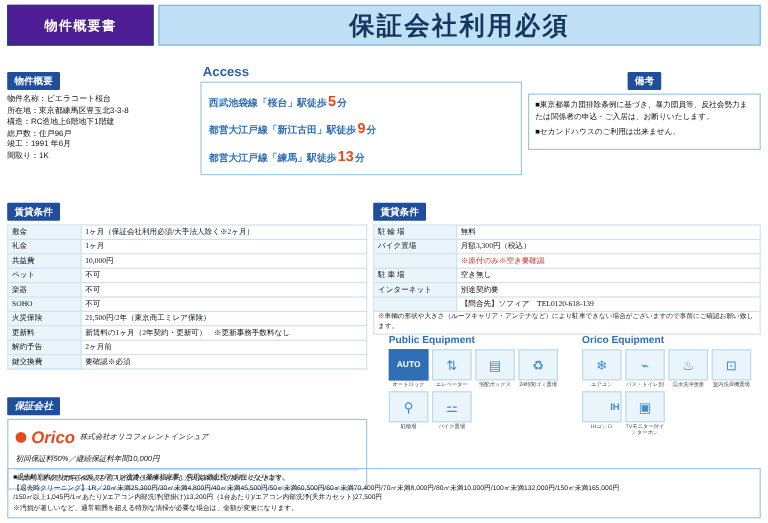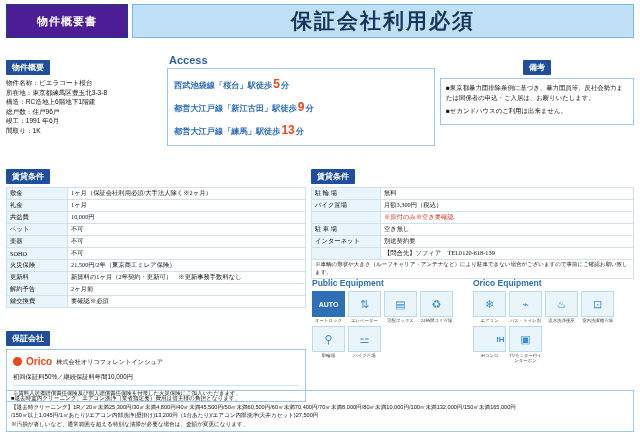--- a/index.html
+++ b/index.html
@@ -61,29 +61,29 @@
   table.terms td{border:1px solid #cfe2f2;padding:1px 3px;vertical-align:middle;}
   table.terms td.k{background:#eaf4fb;width:54px;white-space:nowrap;}
 
   table.fac{border-collapse:collapse;width:100%;font-size:6.3px;}
   table.fac td{border:1px solid #cfe2f2;padding:1px 3px;vertical-align:middle;}
   table.fac td.k{background:#eaf4fb;width:62px;white-space:nowrap;}
   .red{color:#d0281b;}
   .note-sm{font-size:5.5px;line-height:1.4;padding:2px 3px;color:#222;}
 
   
-  .guarantee{margin-top:5px;width:300px;}
+  .guarantee{margin-top:5px;width:300px;font-style:italic;}
   .g-body{padding:4px 6px;font-size:6.3px;line-height:1.5;}
   .g-brand{display:flex;align-items:center;gap:4px;}
   .g-dot{width:9px;height:9px;border-radius:50%;background:#e8491d;display:inline-block;}
-  .g-orico{font-size:10px;font-weight:bold;color:#e8491d;}
+  .g-orico{font-size:14px;font-weight:bold;color:#e8491d;}
   .g-co{font-size:6.2px;color:#222;}
 
   
-  .equip-wrap{position:absolute;left:312px;top:278px;width:312px;}
+  .equip-wrap{position:absolute;left:324px;top:278px;width:312px;}
   .eq-cols{display:flex;gap:10px;}
   .eq-title{font-size:8.5px;font-weight:bold;color:#2f6fb5;margin-bottom:3px;}
   .eq-grid{display:flex;flex-wrap:wrap;gap:3px;}
   .eq-item{width:33px;text-align:center;}
   .eq-ico{
     width:33px;height:26px;border:1px solid #bcd9ee;background:#e9f4fb;
     display:flex;align-items:center;justify-content:center;
     font-size:11px;color:#3f8fd0;box-sizing:border-box;
   }
   .eq-lbl{font-size:4.4px;color:#444;line-height:1.15;margin-top:1px;}

